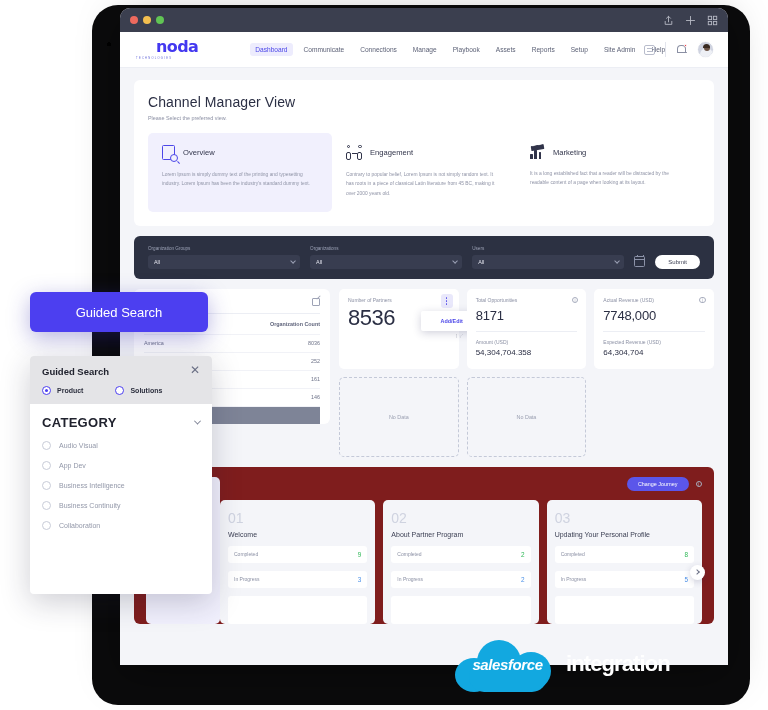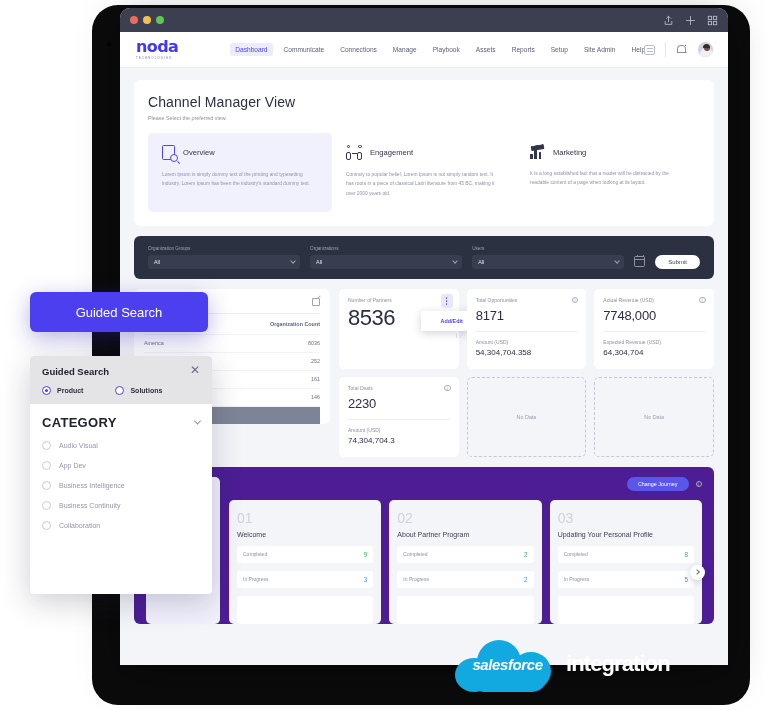--- a/index.html
+++ b/index.html
@@ -44,21 +44,21 @@
   .tb-right { position:absolute; right:10px; top:0; height:24px; display:flex; align-items:center; gap:11px; color:#c9ccd6; }
   .tb-ico { width:11px; height:11px; opacity:.85; }
 
   
   .appnav {
     height:36px; background:#fff; display:flex; align-items:center;
     padding:0 16px; position:relative;
     border-bottom:1px solid #eceef4;
   }
   .logo { display:flex; flex-direction:column; align-items:flex-start; }
-  .logo-word { font-size:16px; font-weight:bold; color:#4338f0; letter-spacing:-.6px; line-height:1; font-family:"DejaVu Sans", sans-serif; }
+  .logo-word { font-size:16px; font-weight:bold; color:#4338f0; letter-spacing:-.6px; line-height:1; font-family:"DejaVu Sans", sans-serif;margin-left:20px; }
   .logo-sub { font-size:2.6px; letter-spacing:1.3px; color:#5b5fd6; margin-top:2px; }
   .nav-items { display:flex; align-items:center; gap:6px; margin-left:52px; }
   .nav-item {
     font-size:6.6px; color:#5d6277; padding:3px 5px; border-radius:3px; white-space:nowrap;
   }
   .nav-item.active { color:#4c47e8; background:#edecfd; }
   .nav-right { position:absolute; right:14px; display:flex; align-items:center; gap:10px; }
   .grid-ico { width:11px; height:10px; border:1px solid #b9bdcc; border-radius:2px; position:relative;}
   .grid-ico::before{content:"";position:absolute;left:1.5px;right:1.5px;top:2.5px;height:1px;background:#b9bdcc;}
   .grid-ico::after{content:"";position:absolute;left:1.5px;right:1.5px;top:5.5px;height:1px;background:#b9bdcc;box-shadow:0 3px 0 #b9bdcc;}
@@ -153,21 +153,21 @@
   .kebab i{width:1.5px;height:1.5px;border-radius:50%;background:#5b56ea;display:block;}
   .addedit {
     position:absolute; right:-24px; top:22px; width:62px; height:20px; background:#fff;
     border-radius:2px; box-shadow:0 2px 9px rgba(40,40,90,.22);
     display:flex; align-items:center; justify-content:center;
     font-size:5.4px; color:#4c47e8; font-weight:bold;
   }
   .cursor { position:absolute; right:-6px; top:42px; width:9px;height:11px;color:#4a4f66;font-size:9px; }
 
   
-  .journey { margin-top:10px; background:#4c1d95; border-radius:6px; padding:10px 12px 0 12px; display:flex; gap:9px; position:relative;}
+  .journey { margin-top:10px; background:#7f1d1d; border-radius:6px; padding:10px 12px 0 12px; display:flex; gap:0; position:relative;}
   .jl { width:74px; background:#f1f0fd; border-radius:5px; padding:9px 8px; }
   .jl .t { font-size:7px; color:#4c47e8; font-weight:600; }
   .jl .rule { height:1px;background:#dedcf7;margin:8px 0 7px 0;}
   .jl .c1 { font-size:4.6px;color:#8f93a6;text-align:right;}
   .jl .c2 { font-size:7px;color:#4a4e63;margin-top:2px;}
   .jl .c2 b{font-size:11px;font-weight:400;}
   .bar { height:4px;background:#e5e4f6;border-radius:3px;margin-top:5px;position:relative;overflow:hidden;}
   .bar i{position:absolute;left:0;top:0;bottom:0;width:42%;background:#2eb857;border-radius:3px;display:block;}
   .pct { font-size:5.2px;color:#6a6f85;text-align:center;margin-top:3px;}
   .jl .rule2{height:1px;background:#dedcf7;margin:7px 0 6px 0;}
@@ -426,28 +426,20 @@
 
           <div class="mini">
             <span class="info-i">i</span>
             <div class="lbl">Actual Revenue (USD)</div>
             <div class="big">7748,000</div>
             <div class="rule"></div>
             <div class="lbl2">Expected Revenue (USD)</div>
             <div class="val2">64,304,704</div>
           </div>
 
-          <div class="mini">
-            <span class="info-i">i</span>
-            <div class="lbl">Total Deals</div>
-            <div class="big">2230</div>
-            <div class="rule"></div>
-            <div class="lbl2">Amount (USD)</div>
-            <div class="val2">74,304,704.3</div>
-          </div>
 
           <div class="nodata">No Data</div>
           <div class="nodata">No Data</div>
 
         </div>
       </div>
 
       <div class="journey">
 
         <div class="jl">

